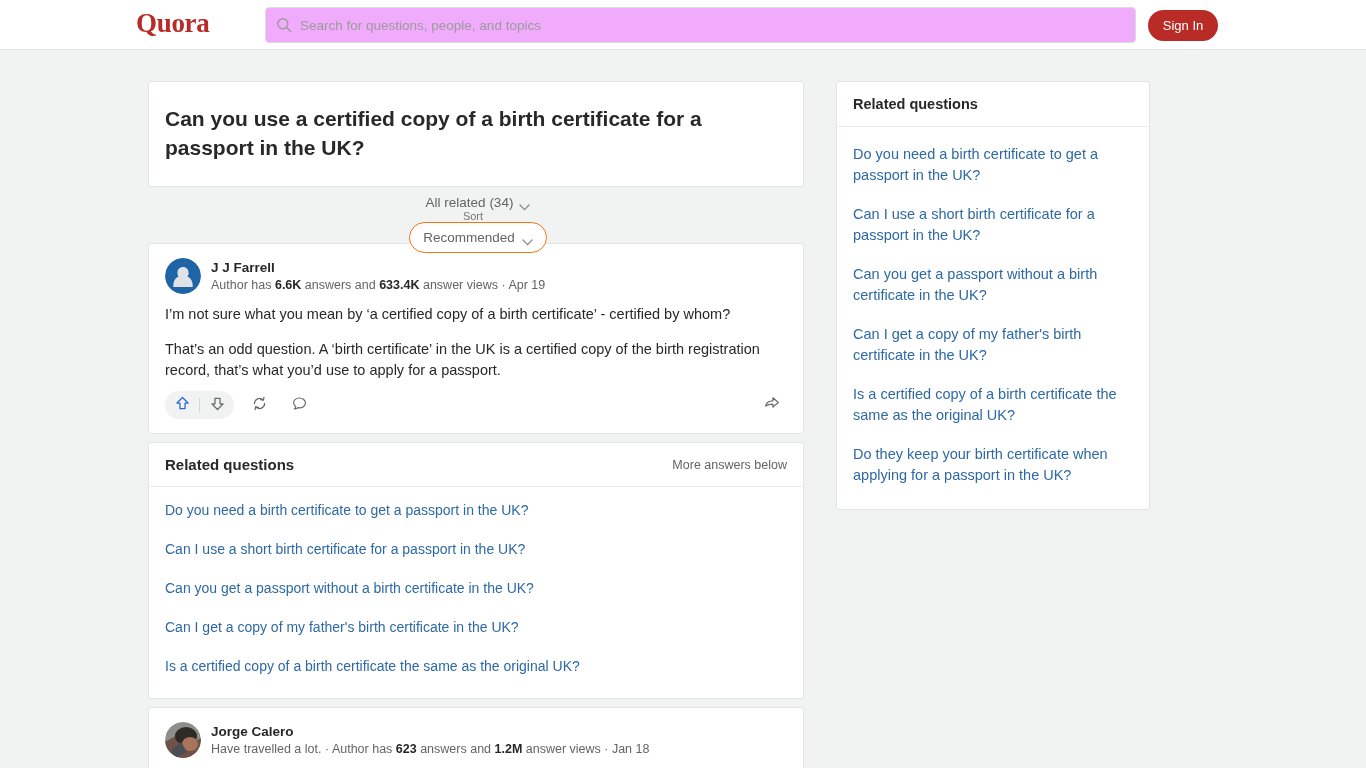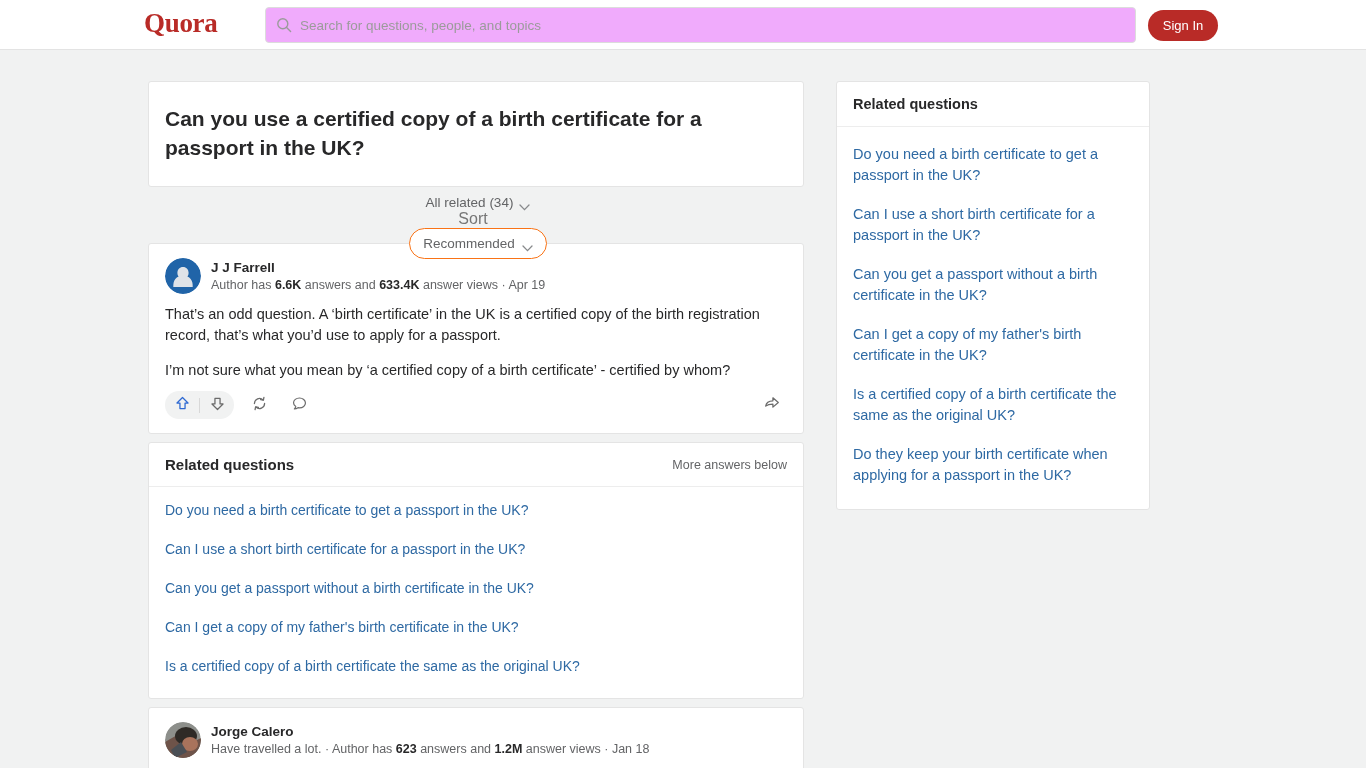--- a/index.html
+++ b/index.html
@@ -16,21 +16,21 @@
   .header {
     position: relative;
     height: 50px;
     background: #ffffff;
     border-bottom: 1px solid #e3e3e3;
     display: flex;
     align-items: center;
   }
   .logo {
     position: absolute;
-    left: 144px;
+    left: 136px;
     top: 8px;
     font-family: "Liberation Serif", serif;
     font-weight: bold;
     font-size: 27px;
     color: #b92b27;
     letter-spacing: -0.3px;
   }
   .search-wrap {
     position: absolute;
     left: 265px;
@@ -103,21 +103,21 @@
   }
   .all-related {
     display: flex;
     align-items: center;
     gap: 6px;
     font-size: 13.5px;
     color: #636466;
     cursor: pointer;
   }
   .spacer { flex: 1; }
-  .sort-label { font-size: 16px; color: #767676; margin-right: 10px; }
+  .sort-label { font-size: 11px; color: #767676; margin-right: 10px; }
   .sort-btn {
     display: flex;
     align-items: center;
     gap: 7px;
     border: 1px solid #f97316;
     border-radius: 16px;
     background: #ffffff;
     padding: 7px 13px;
     font-size: 13.5px;
     color: #636466;
@@ -258,22 +258,22 @@
           <svg width="36" height="36" viewBox="0 0 36 36">
             <circle cx="18" cy="18" r="18" fill="#2064a8"></circle>
             <path d="M18 9c-3.4 0-5.6 2.6-5.6 5.8 0 1.6.5 2.9 1.2 3.8-2.6 1.2-4.4 3.4-5 6.2-.3 1.4-.3 2.8-.3 4.2h19.4c0-1.4 0-2.8-.3-4.2-.6-2.8-2.4-5-5-6.2.7-.9 1.2-2.2 1.2-3.8C23.6 11.6 21.4 9 18 9z" fill="#dfe3e8"></path>
           </svg>
         </div>
         <div>
           <div class="author-name">J J Farrell</div>
           <div class="author-meta"><span>Author has </span><b>6.6K</b><span> answers and </span><b>633.4K</b><span> answer views · Apr 19</span></div>
         </div>
       </div>
+      <p class="ans-p">I’m not sure what you mean by ‘a certified copy of a birth certificate’ - certified by whom?</p>
       <p class="ans-p">That’s an odd question. A ‘birth certificate’ in the UK is a certified copy of the birth registration record, that’s what you’d use to apply for a passport.</p>
-      <p class="ans-p">I’m not sure what you mean by ‘a certified copy of a birth certificate’ - certified by whom?</p>
 
       <div class="actions">
         <div class="vote-pill">
           <div class="vote-btn">
             <span>
               <svg width="17" height="17" viewBox="0 0 20 20">
                   <path d="M10 3 L16.5 9.5 H13 V16 H7 V9.5 H3.5 Z" fill="none" stroke="#2e69d2" stroke-width="1.5" stroke-linejoin="round"></path>
                 </svg>
             </span>
           </div>

